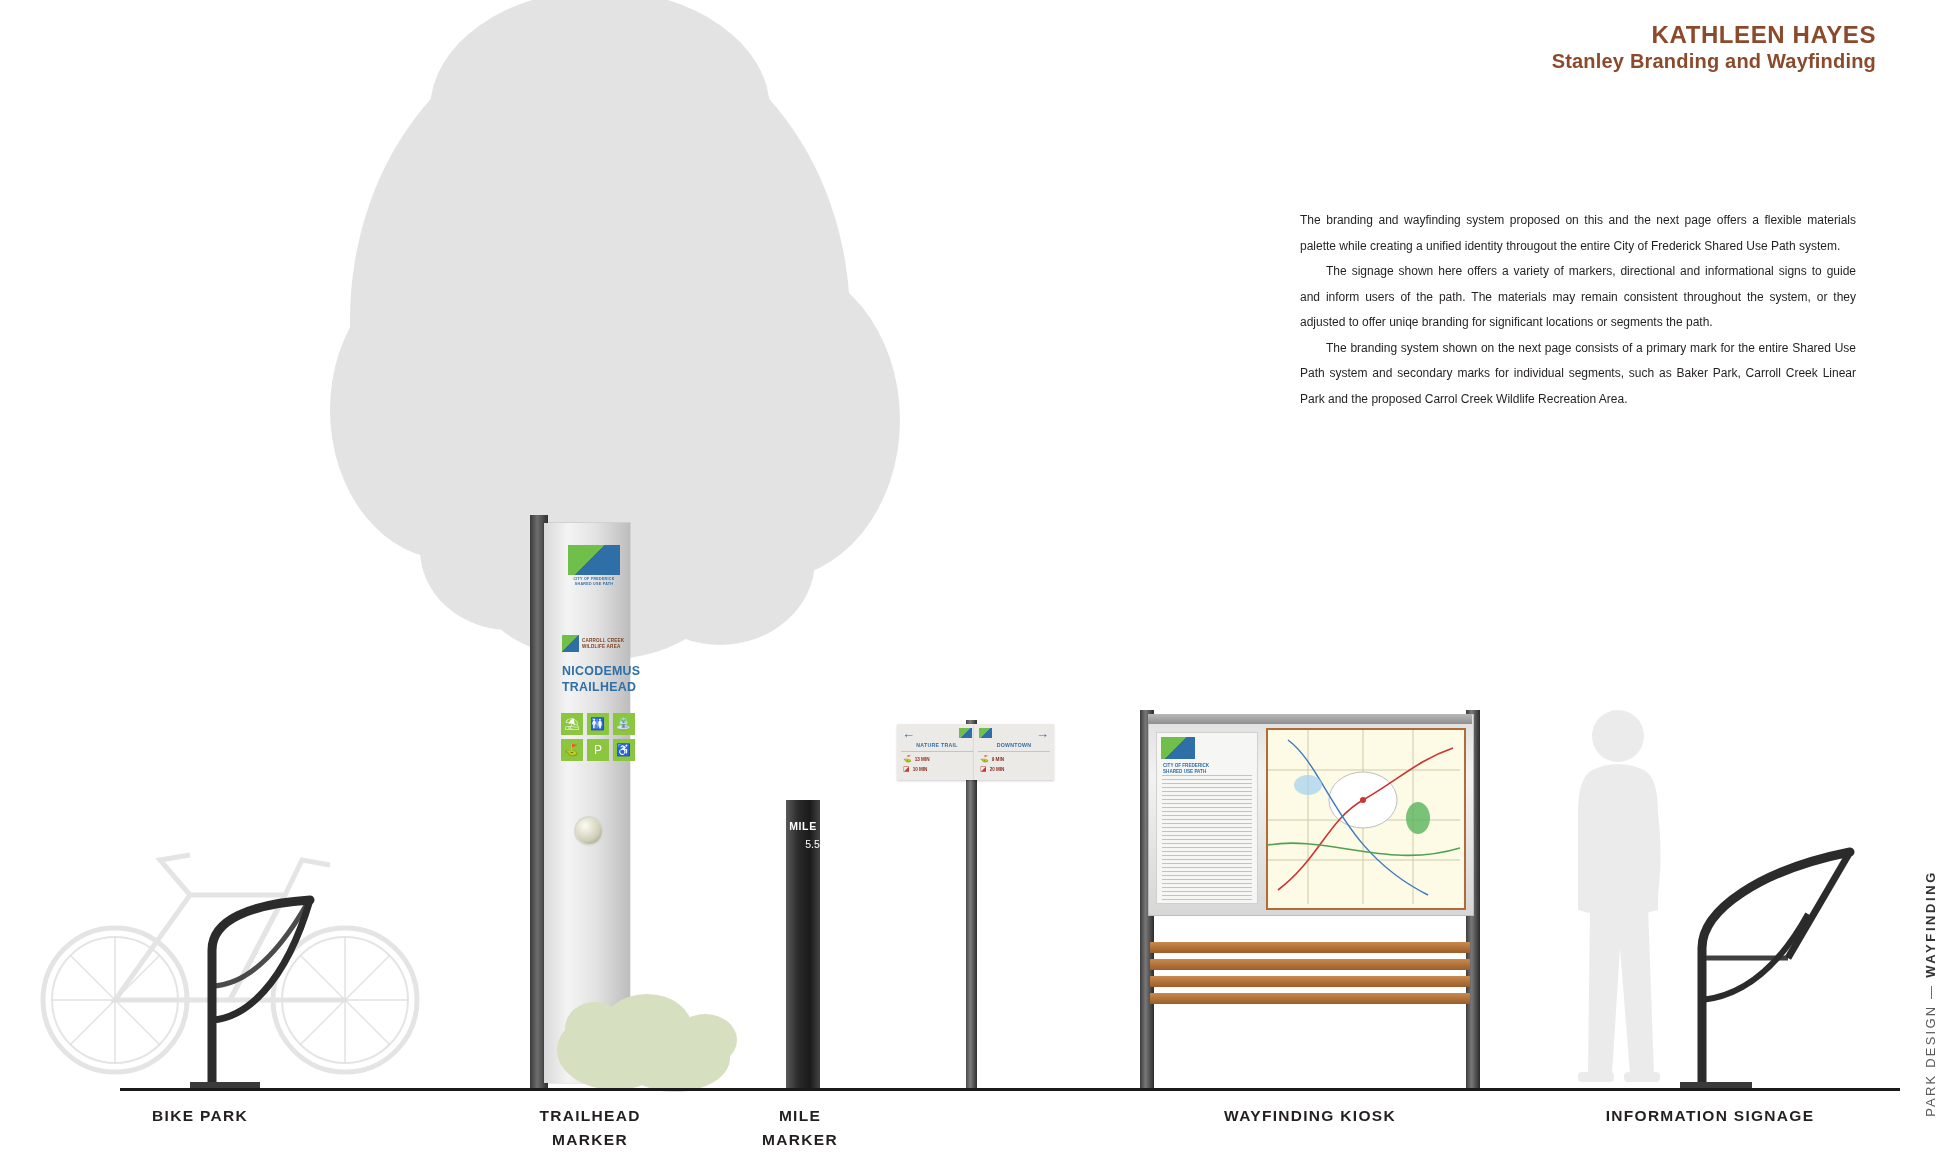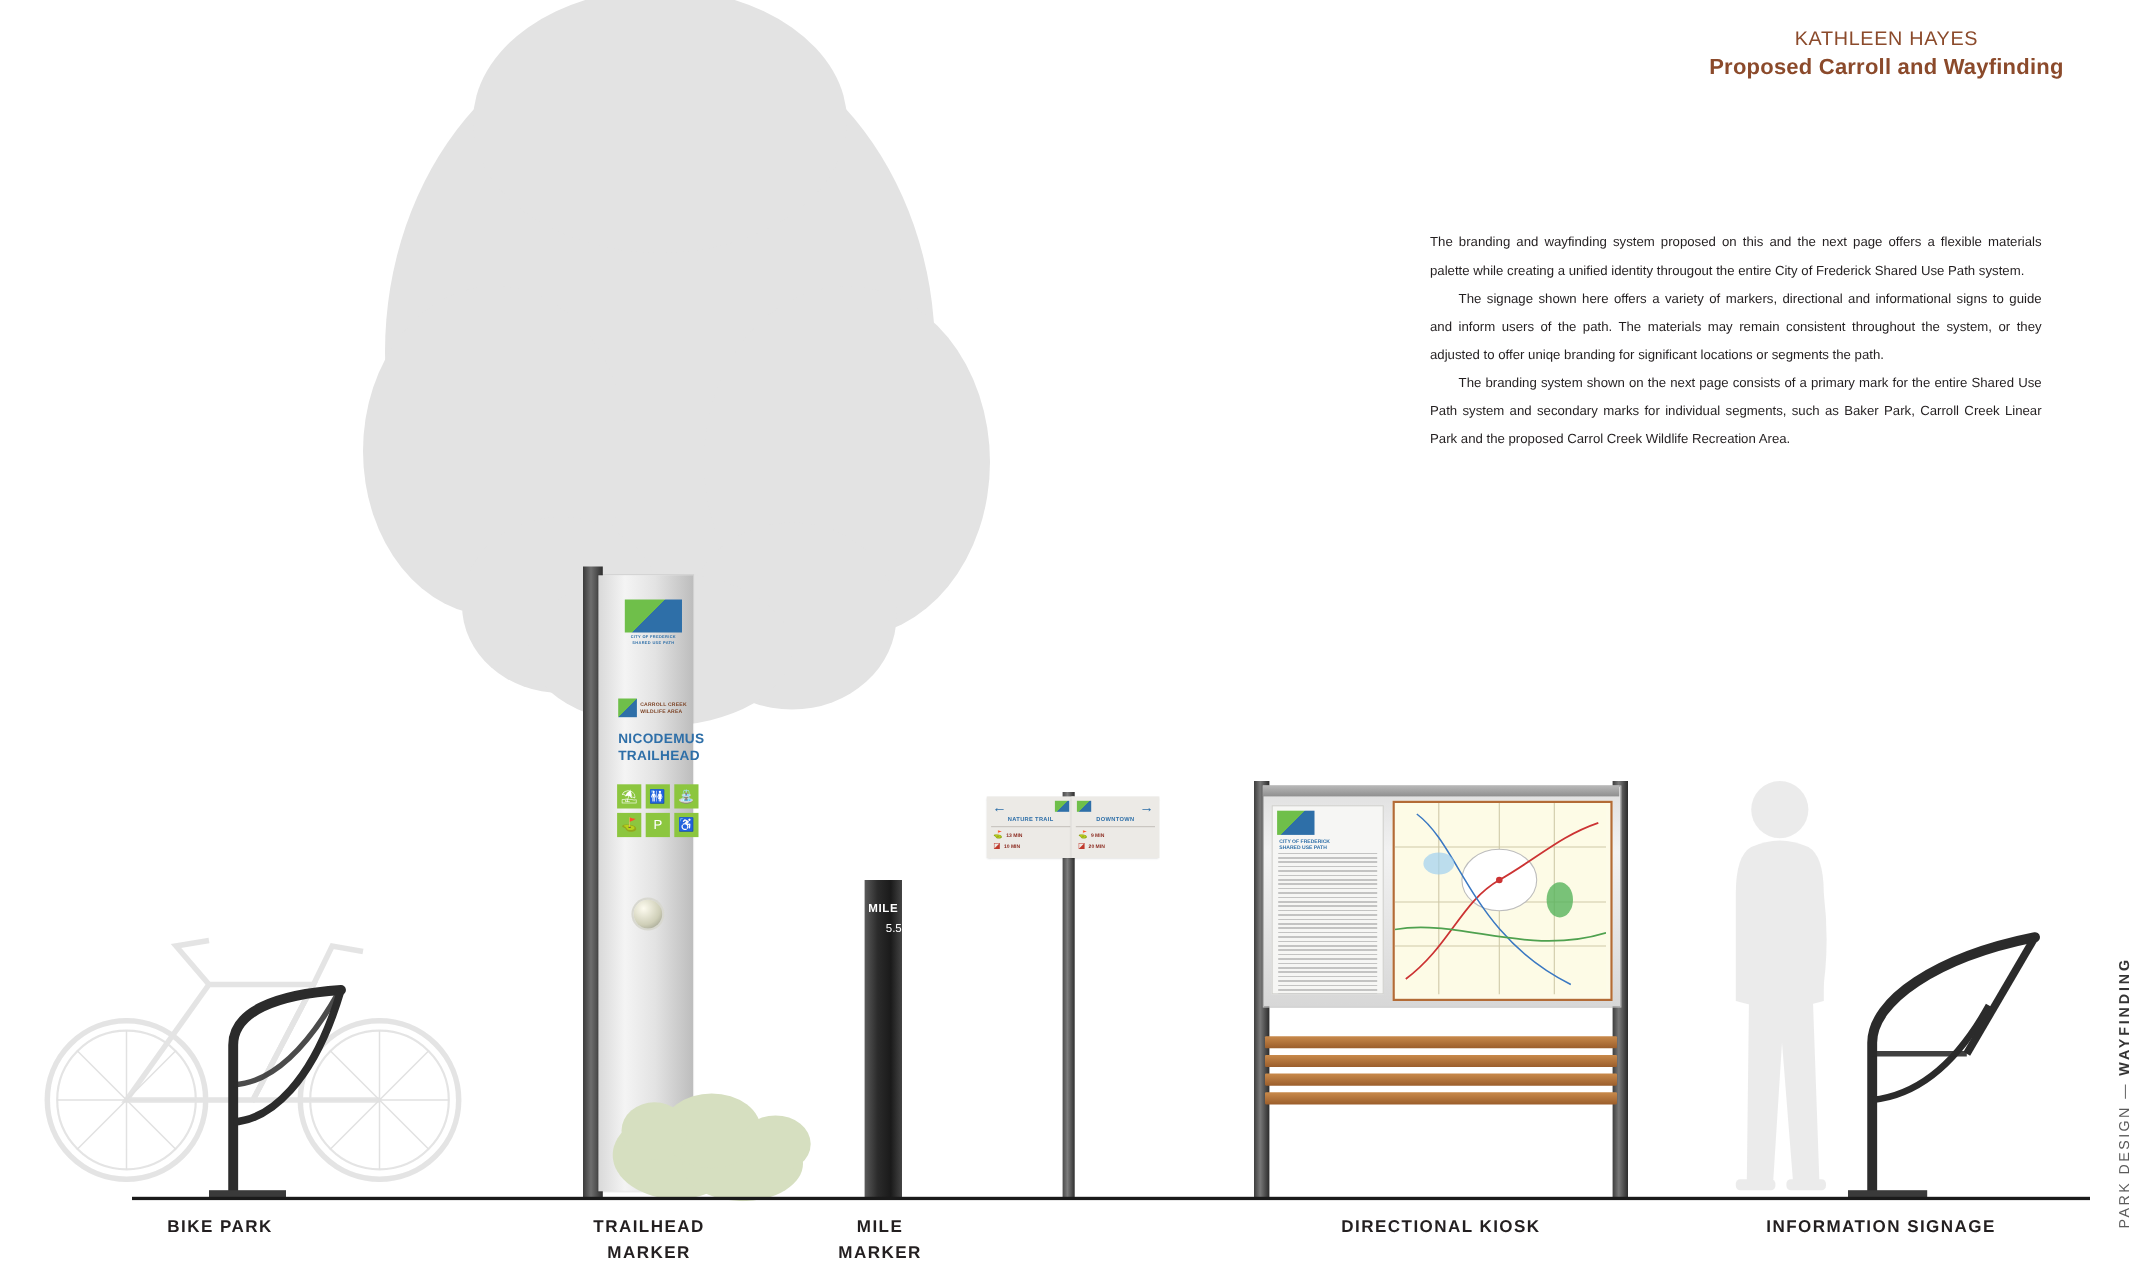--- a/index.html
+++ b/index.html
@@ -3,21 +3,21 @@
 <meta charset="utf-8">
 <style>
   html,body{margin:0;padding:0;background:#ffffff;}
   body{width:1948px;height:1168px;position:relative;overflow:hidden;font-family:"Liberation Sans",sans-serif;color:#231f20;}
 
   
   .page{position:absolute;inset:0;background:#fff;}
 
   
   .hdr{position:absolute;right:72px;top:22px;text-align:right;color:#8b4a2b;}
-  .hdr .l1{font-size:18px;font-weight:normal;letter-spacing:.6px;line-height:26px;text-align:center;}
+  .hdr .l1{font-size:24px;font-weight:bold;letter-spacing:.6px;line-height:26px;}
   .hdr .l2{font-size:20px;font-weight:bold;letter-spacing:.2px;line-height:26px;}
 
   
   .copy{position:absolute;left:1300px;top:208px;width:556px;font-size:12px;line-height:25.5px;text-align:justify;color:#231f20;}
   .copy p{margin:0;}
   .copy p.indent{text-indent:26px;}
 
   
   .sidelabel{position:absolute;right:10px;top:870px;writing-mode:vertical-rl;transform:rotate(180deg);
              font-size:13px;letter-spacing:2.2px;color:#5a5a5a;}
@@ -126,21 +126,21 @@
         <ellipse cx="300" cy="120" rx="170" ry="120"></ellipse>
         <ellipse cx="210" cy="560" rx="90" ry="80"></ellipse>
         <ellipse cx="420" cy="570" rx="95" ry="85"></ellipse>
         <ellipse cx="300" cy="600" rx="120" ry="70"></ellipse>
       </g>
     </svg>
   </div>
 
   <div class="hdr">
     <div class="l1">KATHLEEN HAYES</div>
-    <div class="l2">Proposed Carroll and Wayfinding</div>
+    <div class="l2">Stanley Branding and Wayfinding</div>
   </div>
 
   <div class="copy">
     <p>The branding and wayfinding system proposed on this and the next page offers a flexible materials palette while creating a unified identity througout the entire City of Frederick Shared Use Path system.</p>
     <p class="indent">The signage shown here offers a variety of markers, directional and informational signs to guide and inform users of the path. The materials may remain consistent throughout the system, or they adjusted to offer uniqe branding for significant locations or segments the path.</p>
     <p class="indent">The branding system shown on the next page consists of a primary mark for the entire Shared Use Path system and secondary marks for individual segments, such as Baker Park, Carroll Creek Linear Park and the proposed Carrol Creek Wildlife Recreation Area.</p>
   </div>
 
   <div class="sidelabel">
     <span>PARK DESIGN — </span><b>WAYFINDING</b>
@@ -334,21 +334,21 @@
     </div>
     <div class="caption" style="left:460px;width:260px;">
       <div>TRAILHEAD</div>
       <div>MARKER</div>
     </div>
     <div class="caption" style="left:690px;width:220px;">
       <div>MILE</div>
       <div>MARKER</div>
     </div>
     <div class="caption" style="left:1130px;width:360px;">
-      <div>DIRECTIONAL KIOSK</div>
+      <div>WAYFINDING KIOSK</div>
       <div></div>
     </div>
     <div class="caption" style="left:1530px;width:360px;">
       <div>INFORMATION SIGNAGE</div>
       <div></div>
     </div>
   </div>
 
 </div>
 

